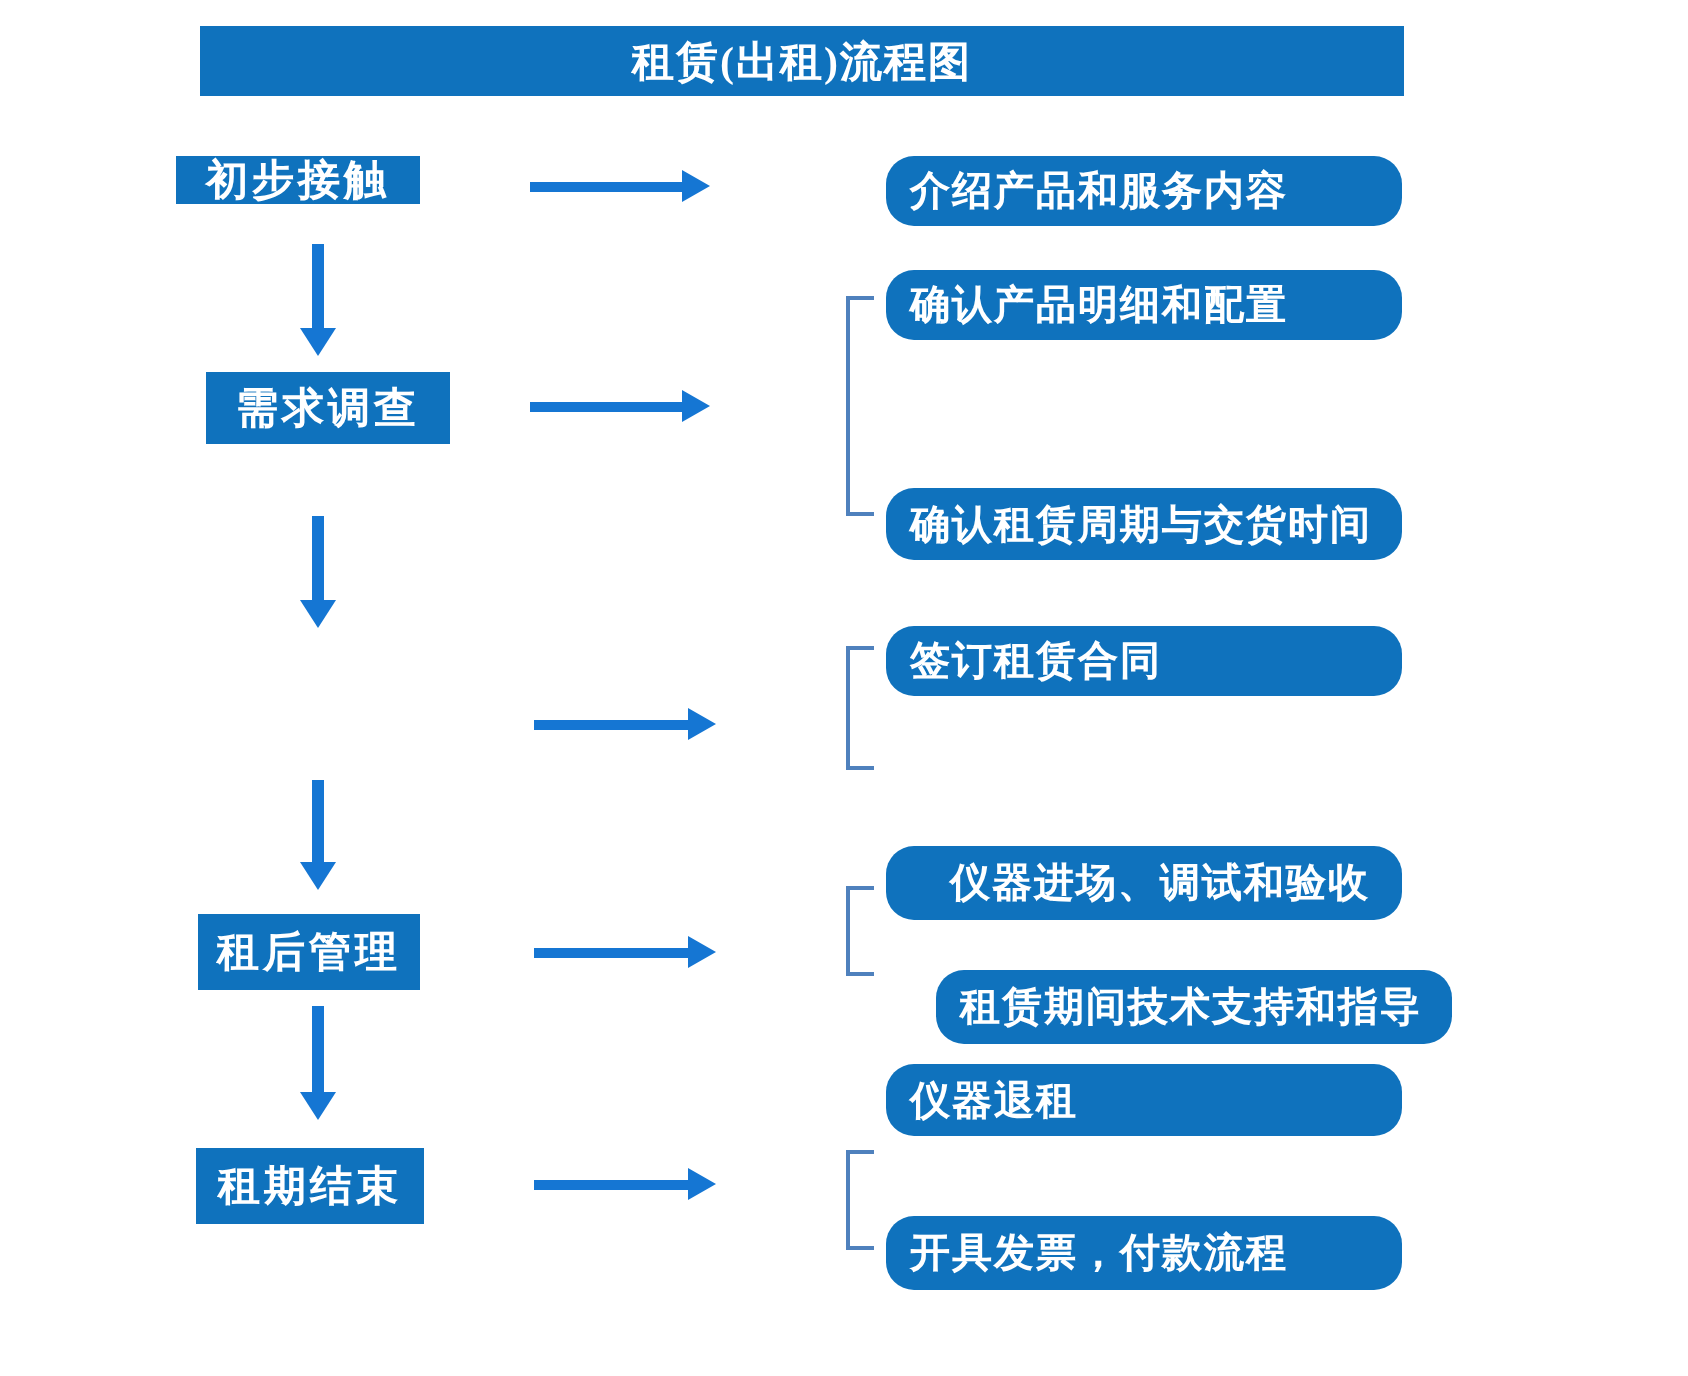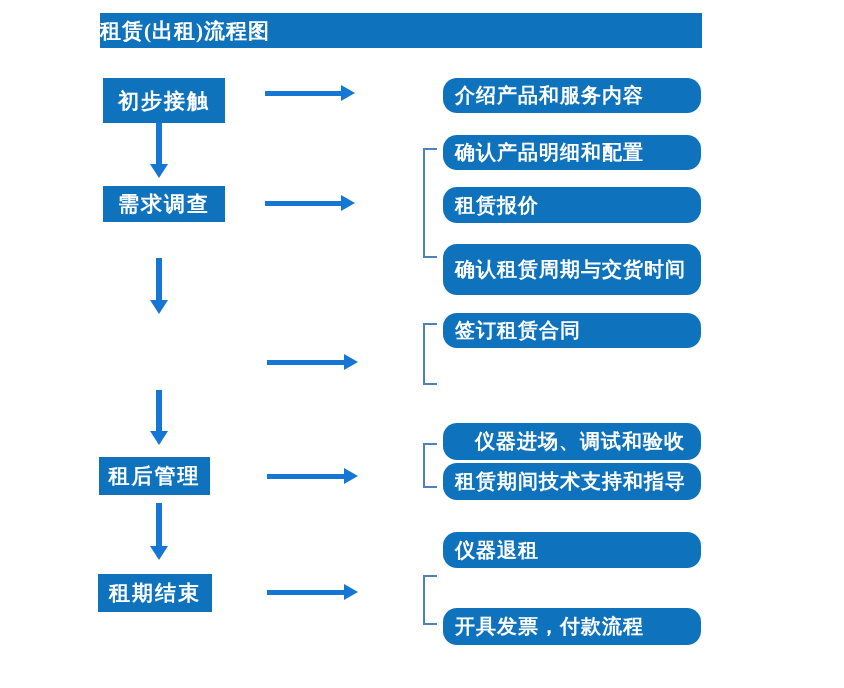--- a/index.html
+++ b/index.html
@@ -15,21 +15,21 @@
     position:relative;
     width:844px;height:688px;
     background:var(--background);
     overflow:hidden;
     font-family:"Liberation Serif","DejaVu Serif",serif;
     font-weight:700;
   }
   .titlebar{
     position:absolute;left:100px;top:13px;width:602px;height:35px;
     background:var(--box-fill);
-    display:flex;align-items:center;justify-content:flex-start;
+    display:flex;align-items:center;justify-content:center;
     color:var(--box-text);font-size:21px;letter-spacing:1px;
   }
   .lbox{
     position:absolute;
     background:var(--box-fill);
     display:flex;align-items:center;justify-content:center;
     color:var(--box-text);font-size:21px;letter-spacing:2px;
     white-space:nowrap;
   }
   .rbox{
@@ -72,21 +72,21 @@
 </style>
 </head>
 <body>
 
 <div id="canvas">
 
   <div class="titlebar">
     <span>租赁(出租)流程图</span>
   </div>
 
-  <div class="lbox" style="left:103px;top:78px;width:122px;height:45px;">初步接触</div>
+  <div class="lbox" style="left:88px;top:78px;width:122px;height:24px;">初步接触</div>
   <div class="lbox" style="left:103px;top:186px;width:122px;height:36px;">需求调查</div>
   <div class="lbox" style="left:99px;top:457px;width:111px;height:38px;">租后管理</div>
   <div class="lbox" style="left:98px;top:574px;width:114px;height:38px;">租期结束</div>
 
   <div class="varrow" style="left:150px;top:122px;height:56px;">
     <span class="shaft"></span>
     <span class="head"></span>
   </div>
   <div class="varrow" style="left:150px;top:258px;height:56px;">
     <span class="shaft"></span>
@@ -123,24 +123,23 @@
   </div>
 
   <div class="bracket" style="top:148px;height:110px;"></div>
   <div class="bracket" style="top:323px;height:62px;"></div>
   <div class="bracket" style="top:443px;height:45px;"></div>
   <div class="bracket" style="top:575px;height:50px;"></div>
 
   <div class="rbox" style="top:78px;height:35px;">介绍产品和服务内容</div>
 
   <div class="rbox" style="top:135px;height:35px;">确认产品明细和配置</div>
-  <div class="rbox" style="top:187px;height:36px;">租赁报价</div>
-  <div class="rbox" style="top:244px;height:51px;">确认租赁周期与交货时间</div>
+  <div class="rbox" style="top:244px;height:36px;">确认租赁周期与交货时间</div>
 
   <div class="rbox" style="top:313px;height:35px;">签订租赁合同</div>
 
   <div class="rbox" style="top:423px;height:37px;padding-left:32px;">仪器进场、调试和验收</div>
-  <div class="rbox" style="top:463px;height:37px;">租赁期间技术支持和指导</div>
+  <div class="rbox" style="top:485px;height:37px;margin-left:25px;">租赁期间技术支持和指导</div>
 
   <div class="rbox" style="top:532px;height:36px;">仪器退租</div>
   <div class="rbox" style="top:608px;height:37px;">开具发票，付款流程</div>
 
 </div>
 
 </body></html>

